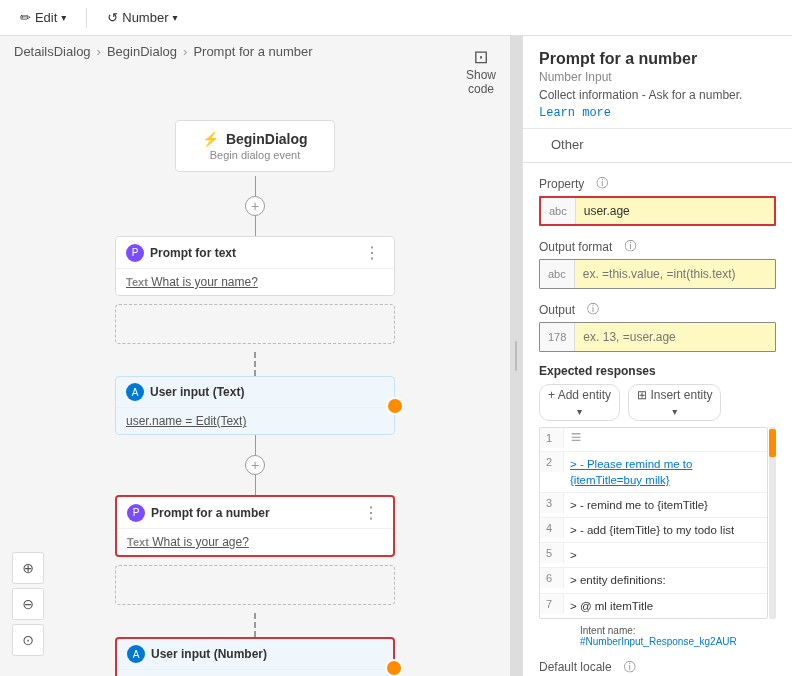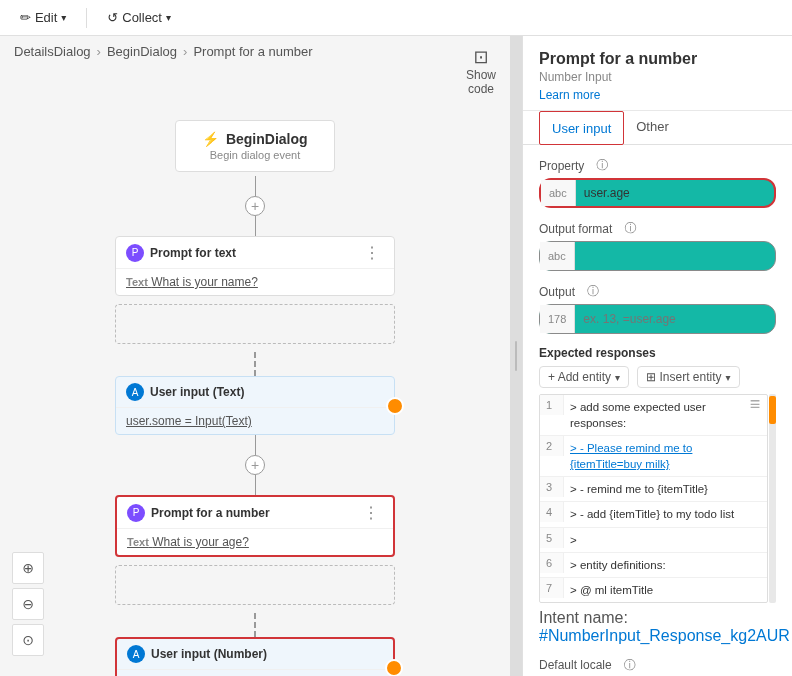--- a/index.html
+++ b/index.html
@@ -148,21 +148,21 @@
     }
 
     .panel-header {
       padding: 14px 16px 8px;
       border-bottom: 1px solid #e8e8e8;
       flex-shrink: 0;
     }
     .panel-title { font-size: 16px; font-weight: 600; color: #333; }
     .panel-subtitle { font-size: 12px; color: #888; margin-top: 2px; }
     .panel-desc { font-size: 12px; color: #555; margin-top: 4px; }
-    .learn-more { font-size: 12px; color: #0078d4; cursor: pointer; display: inline-block; margin-top: 4px; }
+    .learn-more { font-size: 12px; color: #0078d4; cursor: pointer; display: inline-block; margin-top: 4px; font-family: Liberation Mono, monospace; }
 
     
     .panel-tabs {
       display: flex; gap: 0;
       padding: 0 16px;
       border-bottom: 1px solid #e0e0e0;
       flex-shrink: 0;
     }
     .panel-tab {
       padding: 8px 12px; font-size: 13px; color: #555;
@@ -185,22 +185,22 @@
 
     .field-group { margin-bottom: 12px; }
     .field-label {
       font-size: 12px; color: #555; margin-bottom: 4px;
       display: flex; align-items: center; gap: 12px;
     }
     .field-label .info-icon { color: #888; font-size: 12px; cursor: pointer; }
 
     .input-row {
       display: flex; align-items: center;
-      border: 1px solid #8a8a8a; border-radius: 12px;
-      background: #14b8a6; height: 30px;
+      border: 1px solid #8a8a8a; border-radius: 1px;
+      background: #fef9c3; height: 30px;
     }
     .input-row.highlighted { border: 2px solid #d13438; }
     .input-prefix {
       padding: 0 8px; color: #888; font-size: 11px;
       border-right: 1px solid #ddd; height: 100%;
       display: flex; align-items: center;
       background: #f8f8f8;
     }
     .input-field {
       flex: 1; border: none; outline: none;
@@ -212,21 +212,21 @@
     .responses-section { margin-top: 4px; }
     .responses-label { font-size: 12px; font-weight: 600; color: #333; margin-bottom: 6px; }
     .responses-toolbar {
       display: flex; align-items: center; gap: 8px;
       margin-bottom: 6px;
     }
     .resp-btn {
       display: flex; align-items: center; gap: 4px;
       font-size: 12px; color: #555; cursor: pointer;
       padding: 3px 8px; border: 1px solid #ddd;
-      border-radius: 4px; background: #fff;
+      border-radius: 10px; background: #fff; flex-direction: column;
     }
 
     
     .responses-table {
       border: 1px solid #ddd; border-radius: 2px;
       overflow: hidden; font-size: 11.5px;
     }
     .resp-row {
       display: flex; align-items: flex-start;
       border-bottom: 1px solid #f0f0f0;
@@ -247,21 +247,21 @@
     .resp-actions {
       width: 24px; flex-shrink: 0;
       display: flex; align-items: center; justify-content: center;
     }
 
     
     .responses-wrapper {
       position: relative;
     }
 
-    .intent-name { font-size: 16px; color: #555; margin-top: 6px; }
+    .intent-name { font-size: 10px; color: #555; margin-top: 6px; margin-left: 41px; }
     .intent-link { color: #0078d4; text-decoration: none; }
 
     
     .zoom-controls {
       position: absolute; left: 12px; bottom: 20px;
       display: flex; flex-direction: column; gap: 4px;
     }
     .zoom-btn {
       width: 32px; height: 32px; background: #fff;
       border: 1px solid #ddd; border-radius: 2px;
@@ -285,21 +285,21 @@
 
 <div class="toolbar">
   <button class="toolbar-btn">
     <span>✏</span>
     <span>Edit</span>
     <span style="font-size:10px;">▾</span>
   </button>
   <div class="toolbar-sep"></div>
   <button class="toolbar-btn">
     <span>↺</span>
-    <span>Collect</span>
+    <span>Number</span>
     <span style="font-size:10px;">▾</span>
   </button>
 </div>
 
 <div class="main-content">
 
   <div class="canvas-area" style="position:relative;">
 
     <div style="display:flex; align-items:flex-start; justify-content:space-between; padding: 8px 14px 4px; flex-shrink:0;">
       <div class="breadcrumb" style="padding:0;">
@@ -359,21 +359,21 @@
         <div class="node-wrapper">
           <div class="user-input-node">
             <div class="node-header">
               <div class="node-header-left">
                 <div class="node-icon blue">
                   <span>A</span>
                 </div>
                 <span class="node-title">User input (Text)</span>
               </div>
             </div>
-            <div class="node-body">user.some = Input(Text)</div>
+            <div class="node-body">user.name = Edit(Text)</div>
             <div class="orange-dot"></div>
           </div>
         </div>
 
         <div class="connector"></div>
         <div class="plus-connector">+</div>
         <div class="connector"></div>
 
         <div class="node-wrapper">
           <div class="flow-node selected-red">
@@ -431,25 +431,25 @@
   </div>
 
   <div class="scroll-handle">
     <div style="width:2px; height:30px; background:#bbb; border-radius:1px;"></div>
   </div>
 
   <div class="right-panel">
     <div class="panel-header">
       <div class="panel-title">Prompt for a number</div>
       <div class="panel-subtitle">Number Input</div>
+      <div class="panel-desc">Collect information - Ask for a number.</div>
       <a class="learn-more">Learn more</a>
     </div>
 
     <div class="panel-tabs">
-      <button class="panel-tab active">User input</button>
       <button class="panel-tab">Other</button>
     </div>
 
     <div class="panel-content">
 
       <div class="field-group">
         <div class="field-label">
           <span>Property</span>
           <span class="info-icon">ⓘ</span>
         </div>
@@ -459,20 +459,21 @@
         </div>
       </div>
 
       <div class="field-group">
         <div class="field-label">
           <span>Output format</span>
           <span class="info-icon">ⓘ</span>
         </div>
         <div class="input-row">
           <span class="input-prefix">abc</span>
+          <input class="input-field" type="text" placeholder="ex. =this.value, =int(this.text)" style="">
         </div>
       </div>
 
       <div class="field-group">
         <div class="field-label">
           <span>Output</span>
           <span class="info-icon">ⓘ</span>
         </div>
         <div class="input-row">
           <span class="input-prefix">178</span>
@@ -491,21 +492,20 @@
             <span>⊞ Insert entity</span>
             <span style="font-size:10px;">▾</span>
           </button>
         </div>
 
         <div class="responses-wrapper">
           <div class="responses-table" style="margin-right:8px;">
 
             <div class="resp-row">
               <span class="resp-num">1</span>
-              <span class="resp-text">&gt; add some expected user responses:</span>
               <div class="resp-actions">
                 <span style="font-size:18px; line-height:1; color:#aaa;">≡</span>
               </div>
             </div>
 
             <div class="resp-row">
               <span class="resp-num">2</span>
               <span class="resp-text underline">&gt; - Please remind me to {itemTitle=buy milk}</span>
             </div>
 

